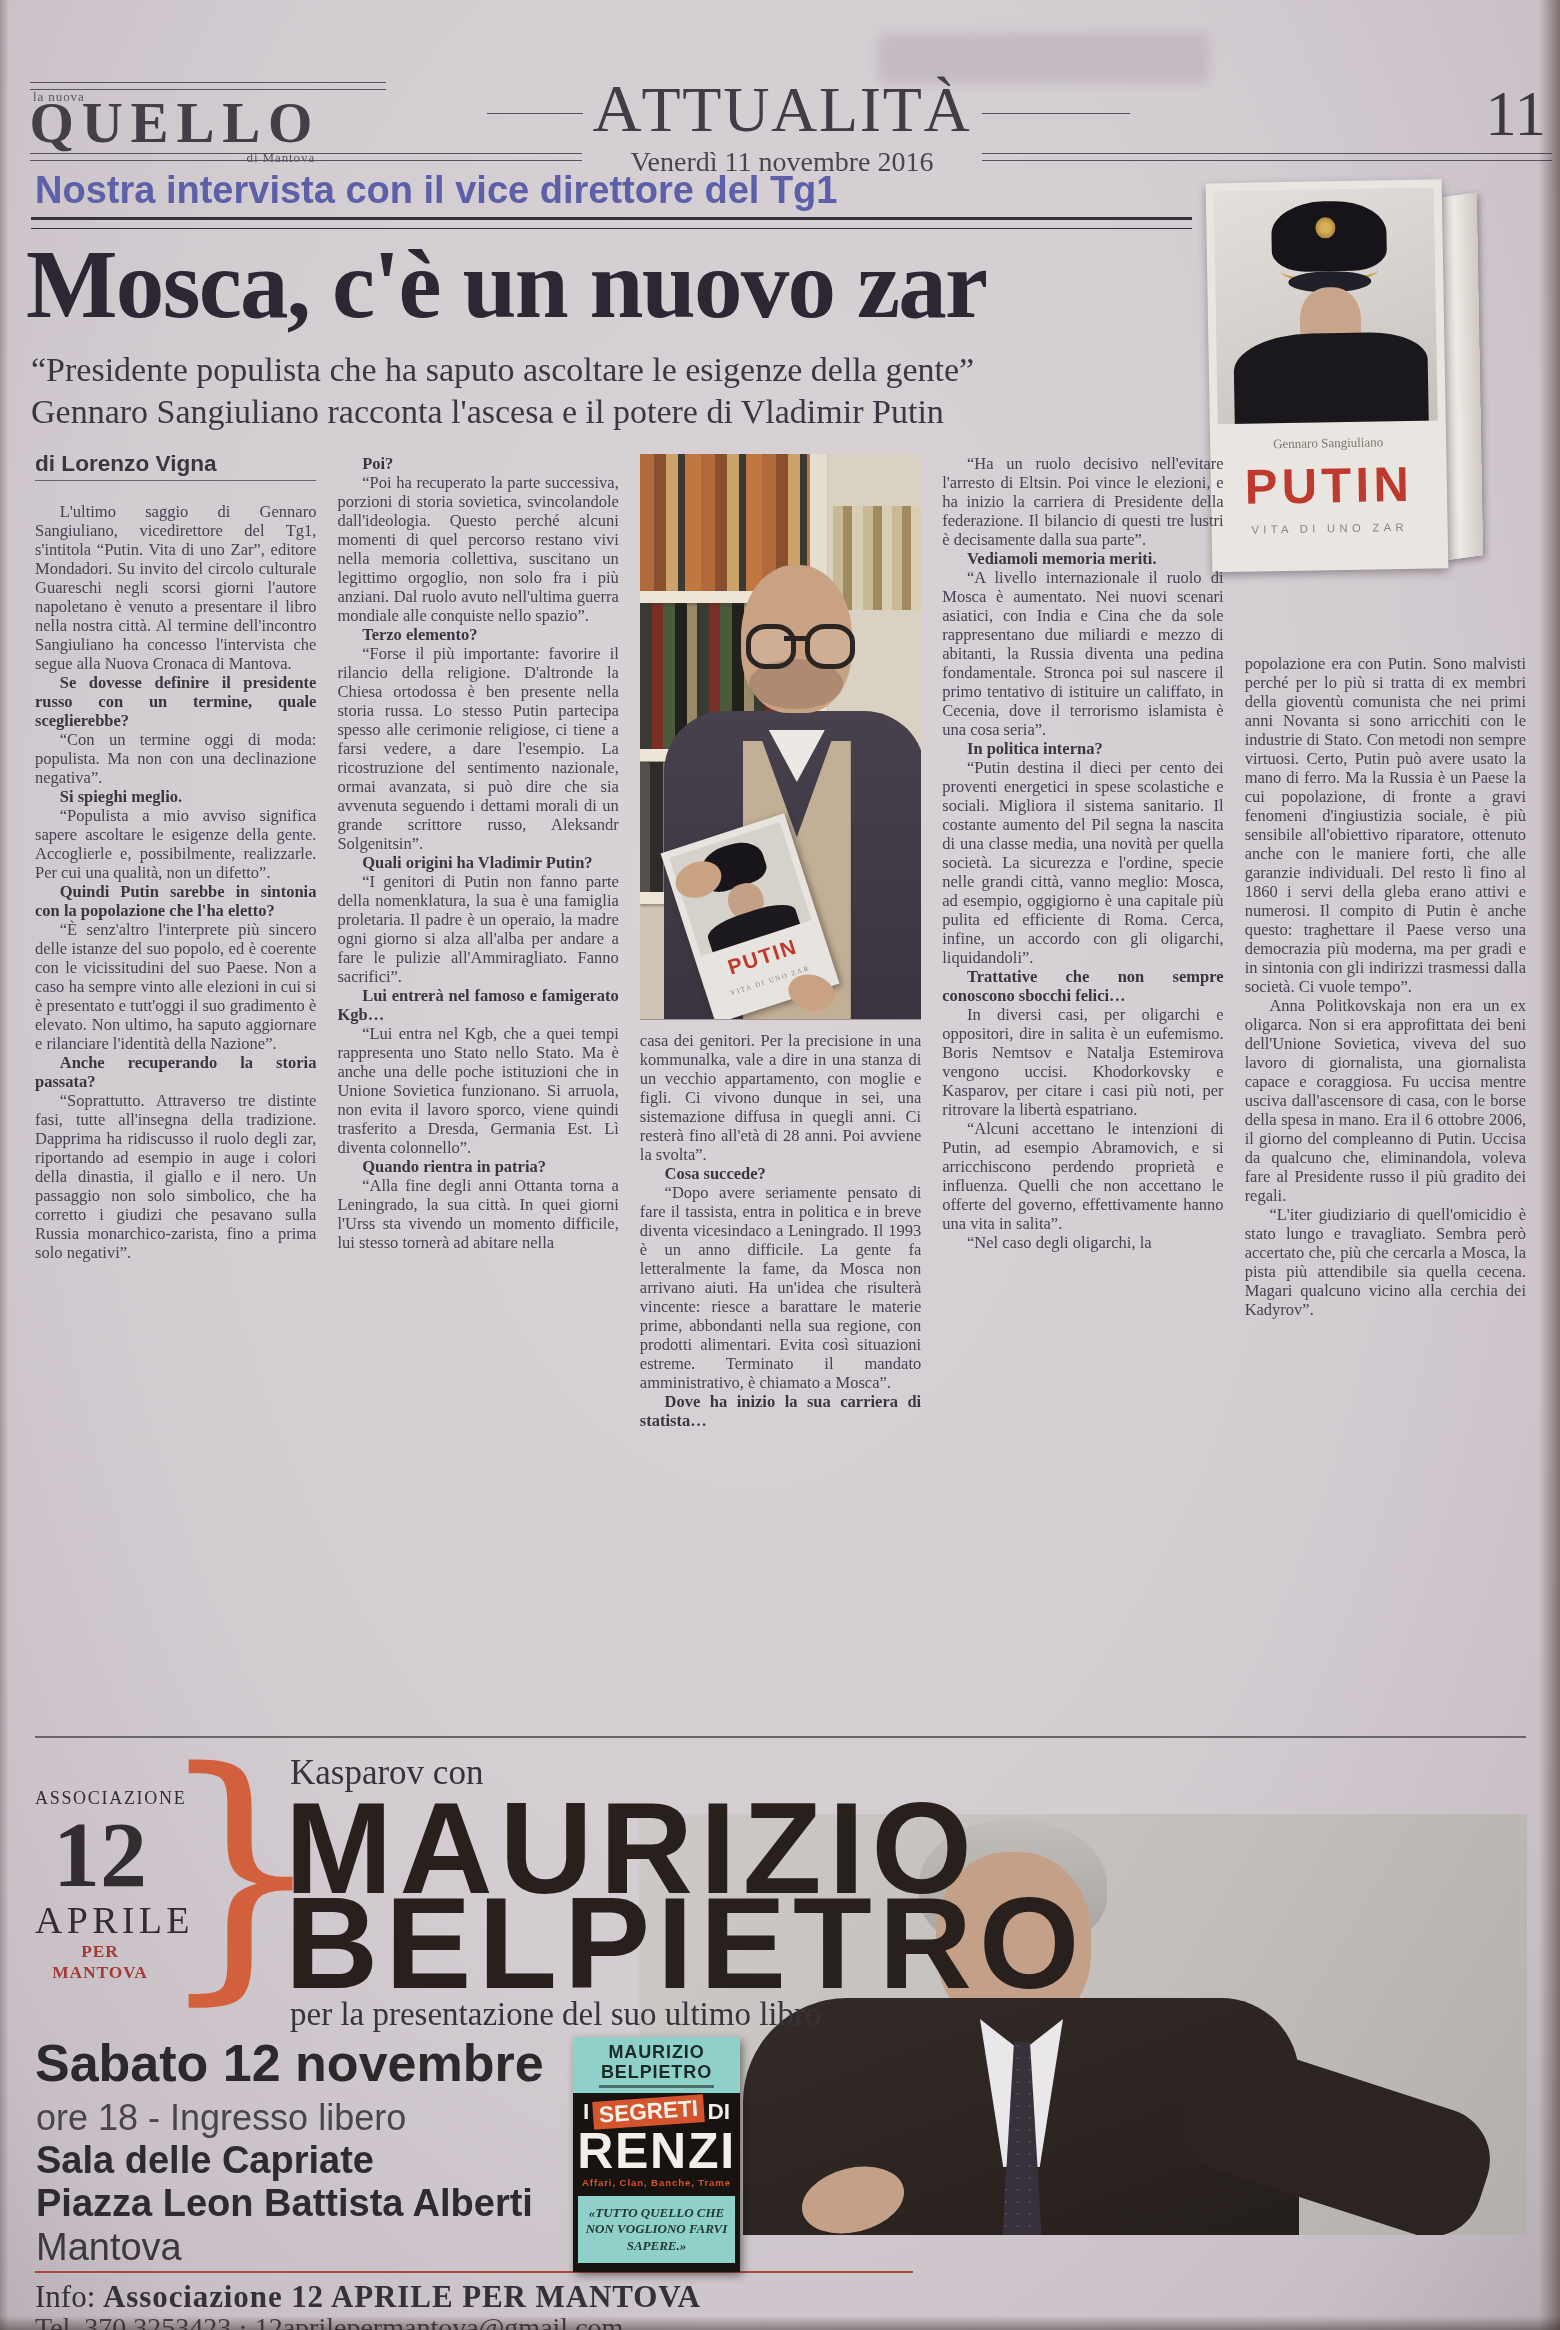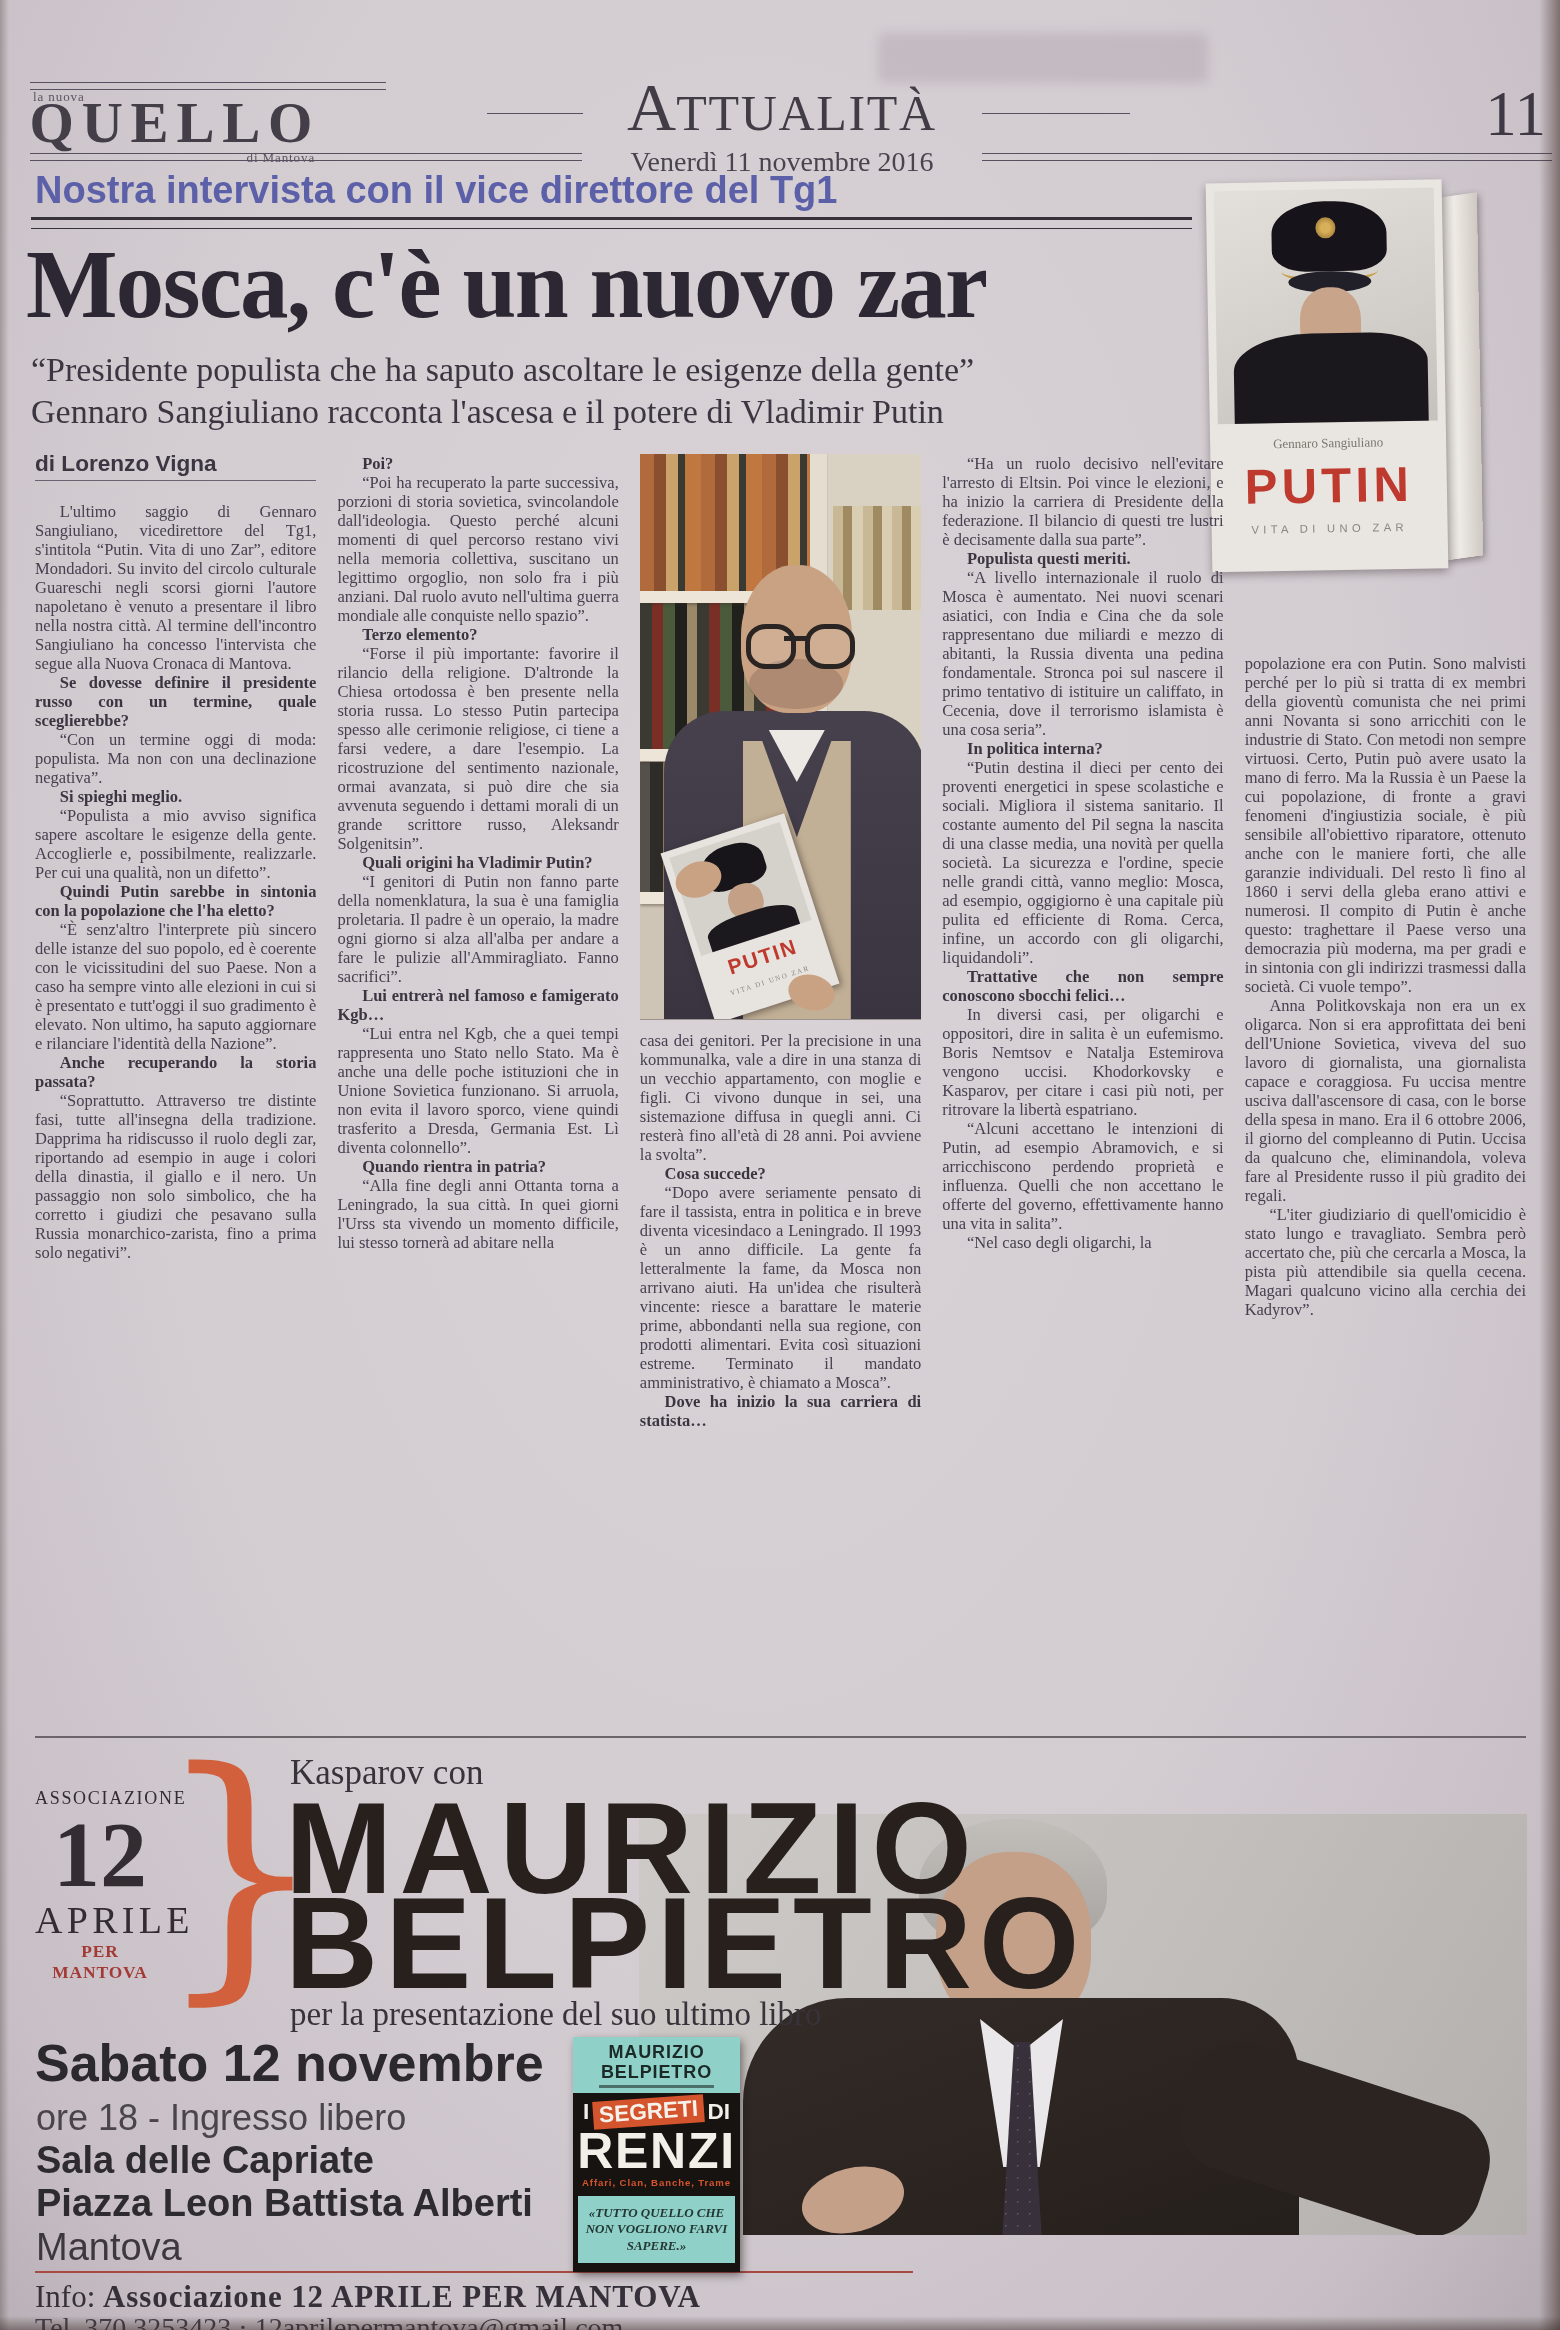--- a/index.html
+++ b/index.html
@@ -8,21 +8,21 @@
     font-family:"Liberation Serif", serif;color:#474051;}
   .abs{position:absolute;}
   
   .masthead{left:29.5px;top:82px;width:356px;}
   .mh-rule{height:6px;border-top:1.7px solid #565060;border-bottom:0.9px solid #565060;}
   .mh-title{font-weight:bold;font-size:57px;letter-spacing:7.8px;color:#443e49;line-height:61px;margin:1.7px 0 0 0;}
   .mh-pre{position:absolute;top:7px;left:3.5px;font-size:13px;color:#5a5460;letter-spacing:0.9px;}
   .mh-sub{position:absolute;top:68px;left:217px;font-size:13px;color:#5a5460;letter-spacing:0.9px;}
   .section-head{left:565px;top:73px;width:434px;text-align:center;color:#423c47;}
   .sh-initial{font-size:68px;line-height:68px;}
-  .sh-rest{font-size:50px;letter-spacing:1.7px;}
+  .sh-rest{font-size:64px;letter-spacing:1.7px;}
   .flank{height:2.6px;border-top:1.7px solid #565060;}
   .date-line{left:565px;top:146px;width:434px;text-align:center;font-size:28px;color:#4a444f;}
   .dbl-rule{height:6px;border-top:1.7px solid #565060;border-bottom:0.9px solid #565060;}
   .page-number{left:1416px;top:78px;width:130px;text-align:right;font-size:63px;color:#3e3844;}
   .ghost{background:rgba(90,80,90,.14);filter:blur(5.2px);border-radius:7px;}
   
   .kicker{left:35px;top:169px;font-family:"Liberation Sans",sans-serif;font-weight:bold;
     font-size:38px;color:#5c60a8;letter-spacing:0px;}
   .head-rule{left:31px;top:217px;width:1161px;height:7.8px;border-top:3.5px solid #36313b;border-bottom:1.7px solid #36313b;}
   .headline{left:26px;top:233px;width:1182px;font-weight:bold;font-size:97px;line-height:104px;
@@ -258,21 +258,21 @@
       <div>
           <p class="para cont">casa dei genitori. Per la precisione in una kommunalka, vale a dire in una stanza di un vecchio appartamento, con moglie e figli. Ci vivono dunque in sei, una sistemazione diffusa in quegli anni. Ci resterà fino all'età di 28 anni. Poi avviene la svolta”.</p>
           <p class="para q">Cosa succede?</p>
           <p class="para a">“Dopo avere seriamente pensato di fare il tassista, entra in politica e in breve diventa vicesindaco a Leningrado. Il 1993 è un anno difficile. La gente fa letteralmente la fame, da Mosca non arrivano aiuti. Ha un'idea che risulterà vincente: riesce a barattare le materie prime, abbondanti nella sua regione, con prodotti alimentari. Evita così situazioni estreme. Terminato il mandato amministrativo, è chiamato a Mosca”.</p>
           <p class="para q">Dove ha inizio la sua carriera di statista…</p>
         </div>
     </div>
     <div class="acol">
       <div>
           <p class="para a">“Ha un ruolo decisivo nell'evitare l'arresto di Eltsin. Poi vince le elezioni, e ha inizio la carriera di Presidente della federazione. Il bilancio di questi tre lustri è decisamente dalla sua parte”.</p>
-          <p class="para q">Populista questi meriti.</p>
+          <p class="para q">Vediamoli memoria meriti.</p>
           <p class="para a">“A livello internazionale il ruolo di Mosca è aumentato. Nei nuovi scenari asiatici, con India e Cina che da sole rappresentano due miliardi e mezzo di abitanti, la Russia diventa una pedina fondamentale. Stronca poi sul nascere il primo tentativo di istituire un califfato, in Cecenia, dove il terrorismo islamista è una cosa seria”.</p>
           <p class="para q">In politica interna?</p>
           <p class="para a">“Putin destina il dieci per cento dei proventi energetici in spese scolastiche e sociali. Migliora il sistema sanitario. Il costante aumento del Pil segna la nascita di una classe media, una novità per quella società. La sicurezza e l'ordine, specie nelle grandi città, vanno meglio: Mosca, ad esempio, oggigiorno è una capitale più pulita ed efficiente di Roma. Cerca, infine, un accordo con gli oligarchi, liquidandoli”.</p>
           <p class="para q">Trattative che non sempre conoscono sbocchi felici…</p>
           <p class="para p">In diversi casi, per oligarchi e oppositori, dire in salita è un eufemismo. Boris Nemtsov e Natalja Estemirova vengono uccisi. Khodorkovsky e Kasparov, per citare i casi più noti, per ritrovare la libertà espatriano.</p>
           <p class="para a">“Alcuni accettano le intenzioni di Putin, ad esempio Abramovich, e si arricchiscono perdendo proprietà e influenza. Quelli che non accettano le offerte del governo, effettivamente hanno una vita in salita”.</p>
           <p class="para a">“Nel caso degli oligarchi, la</p>
         </div>
     </div>
     <div class="acol pad-top">

